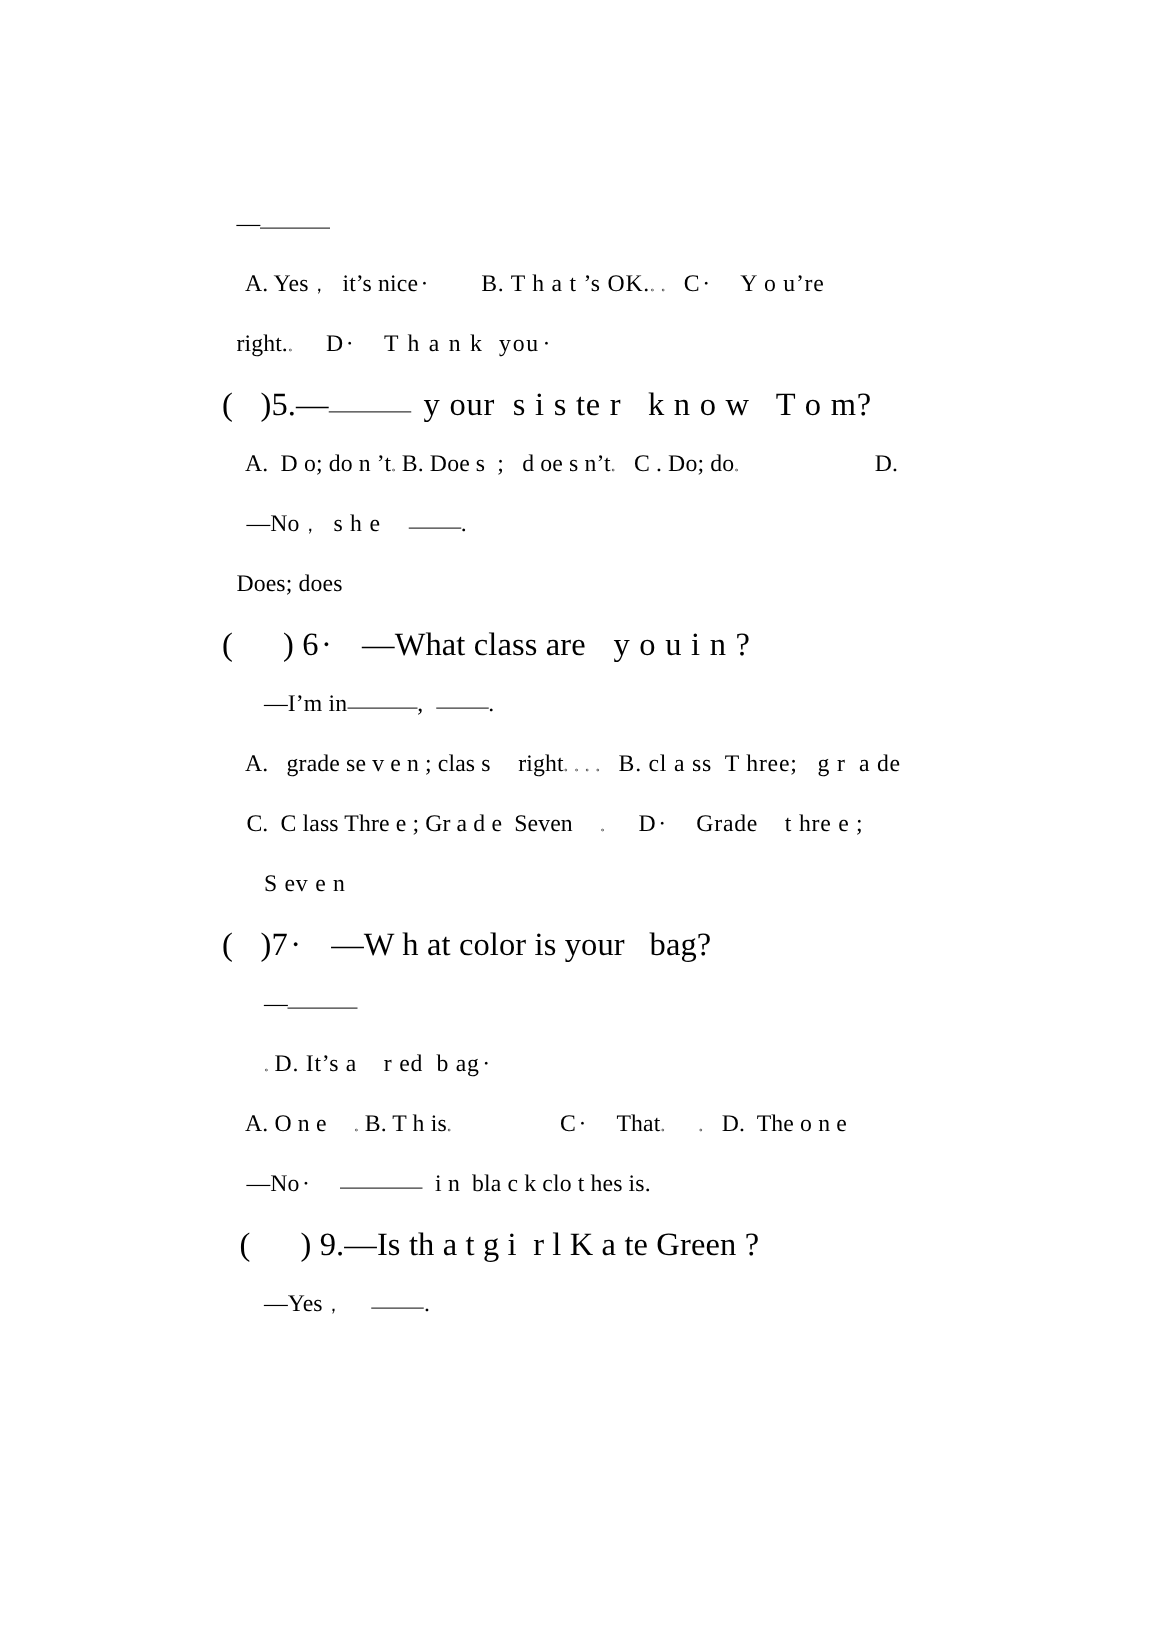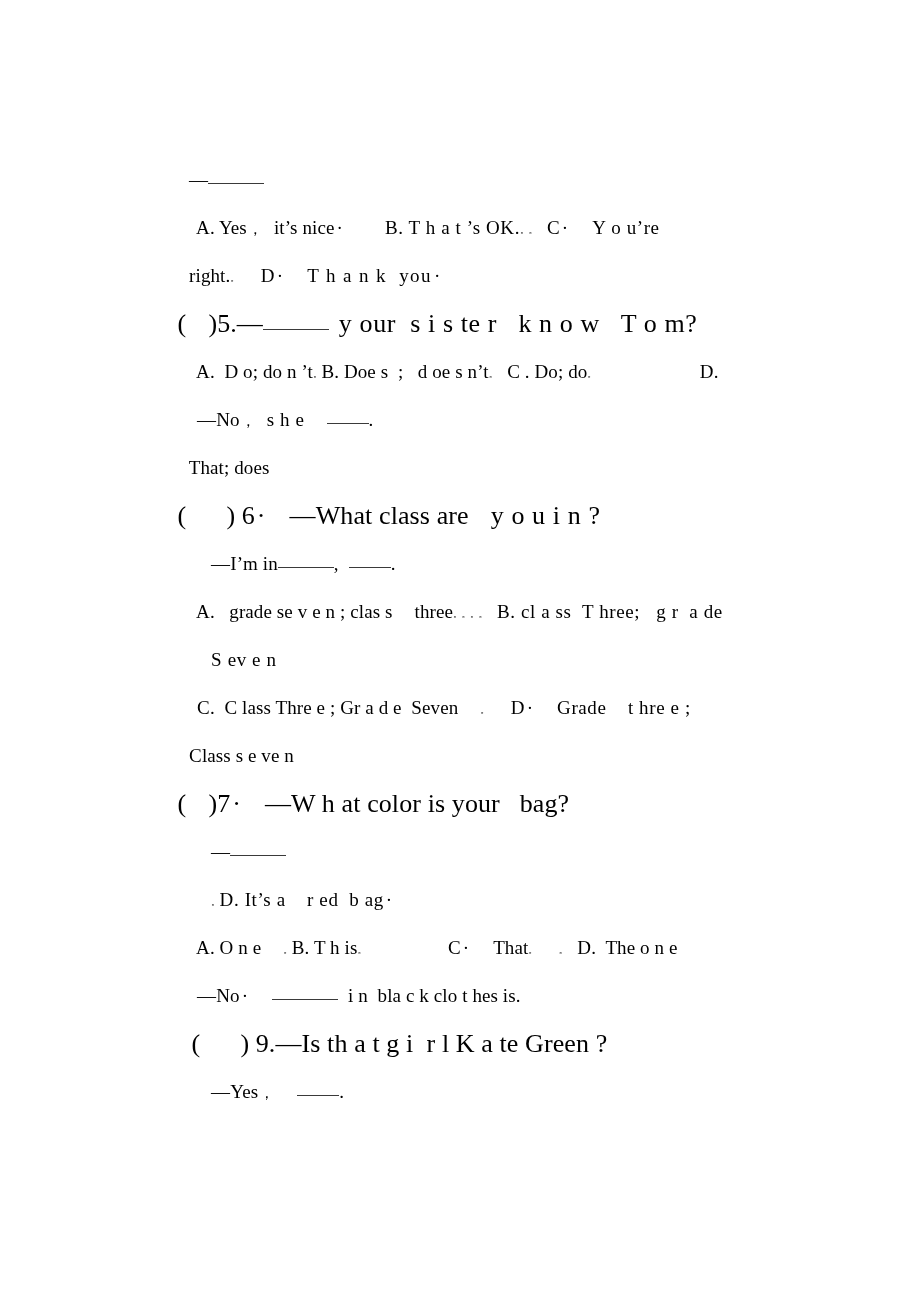--- a/index.html
+++ b/index.html
@@ -117,46 +117,43 @@
 
     <div class="line ind-3">
       <span>A.  D o; do n ’t</span><span class="dot-cjk">。</span><span>B. Doe s  ;   d oe s n’t</span><span class="dot-cjk">。</span><span class="sp-sm"></span><span>C . Do; do</span><span class="dot-cjk">。</span><span class="sp-xl"></span><span class="sp-md"></span><span>D.</span>
     </div>
 
     <div class="line ind-3">
       <span>—No</span><span class="comma-cjk">，</span><span class="sp-sm"></span><span class="track-1">s h e</span><span class="sp-md"></span><span class="blank blank-sm"></span><span>.</span>
     </div>
 
     <div class="line ind-2">
-      <span>That; does</span>
+      <span>Does; does</span>
     </div>
 
     <div class="line q ind-0">
       <span>(</span><span class="sp-lg"></span><span>) 6</span><span class="middot">·</span><span class="sp-md"></span><span>—What class are</span><span class="sp-md"></span><span class="track-1">y o u i n ?</span>
     </div>
 
     <div class="line ind-4">
       <span>—I’m in</span><span class="blank blank-md"></span><span>,</span><span class="sp-sm"></span><span class="blank blank-sm"></span><span>.</span>
     </div>
 
     <div class="line ind-3">
-      <span>A.   grade se v e n ; clas s</span><span class="sp-md"></span><span>three</span><span class="dot-cjk">。。。。</span><span class="sp-sm"></span><span class="track-1">B. cl a ss  T hree;   g r  a de</span>
+      <span>A.   grade se v e n ; clas s</span><span class="sp-md"></span><span>right</span><span class="dot-cjk">。。。。</span><span class="sp-sm"></span><span class="track-1">B. cl a ss  T hree;   g r  a de</span>
+    </div>
+
+    <div class="line ind-3">
+      <span>C.  C lass Thre e ; Gr a d e  Seven</span><span class="sp-md"></span><span class="dot-cjk">。</span><span class="sp-md"></span><span>D</span><span class="middot">·</span><span class="sp-md"></span><span class="track-1">Grade    t hre e ;</span>
     </div>
 
     <div class="line ind-4">
       <span class="track-1">S ev e n</span>
     </div>
 
-    <div class="line ind-3">
-      <span>C.  C lass Thre e ; Gr a d e  Seven</span><span class="sp-md"></span><span class="dot-cjk">。</span><span class="sp-md"></span><span>D</span><span class="middot">·</span><span class="sp-md"></span><span class="track-1">Grade    t hre e ;</span>
-    </div>
-
-    <div class="line ind-2">
-      <span>Class s e ve n</span>
-    </div>
 
     <div class="line q ind-0">
       <span>(</span><span class="sp-md"></span><span>)7</span><span class="middot">·</span><span class="sp-md"></span><span>—W h at color is your   bag?</span>
     </div>
 
     <div class="line ind-4">
       <span class="em-dash">—</span><span class="blank blank-md"></span>
     </div>
 
 

